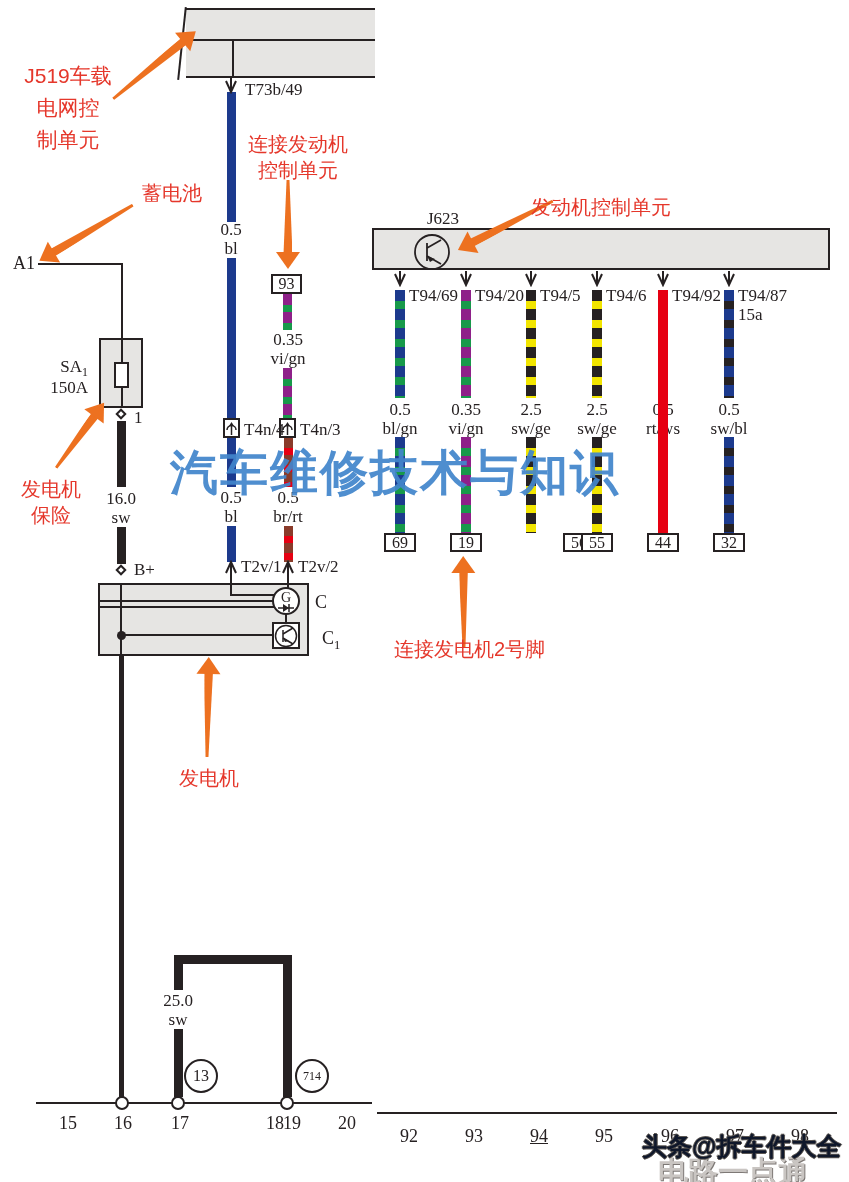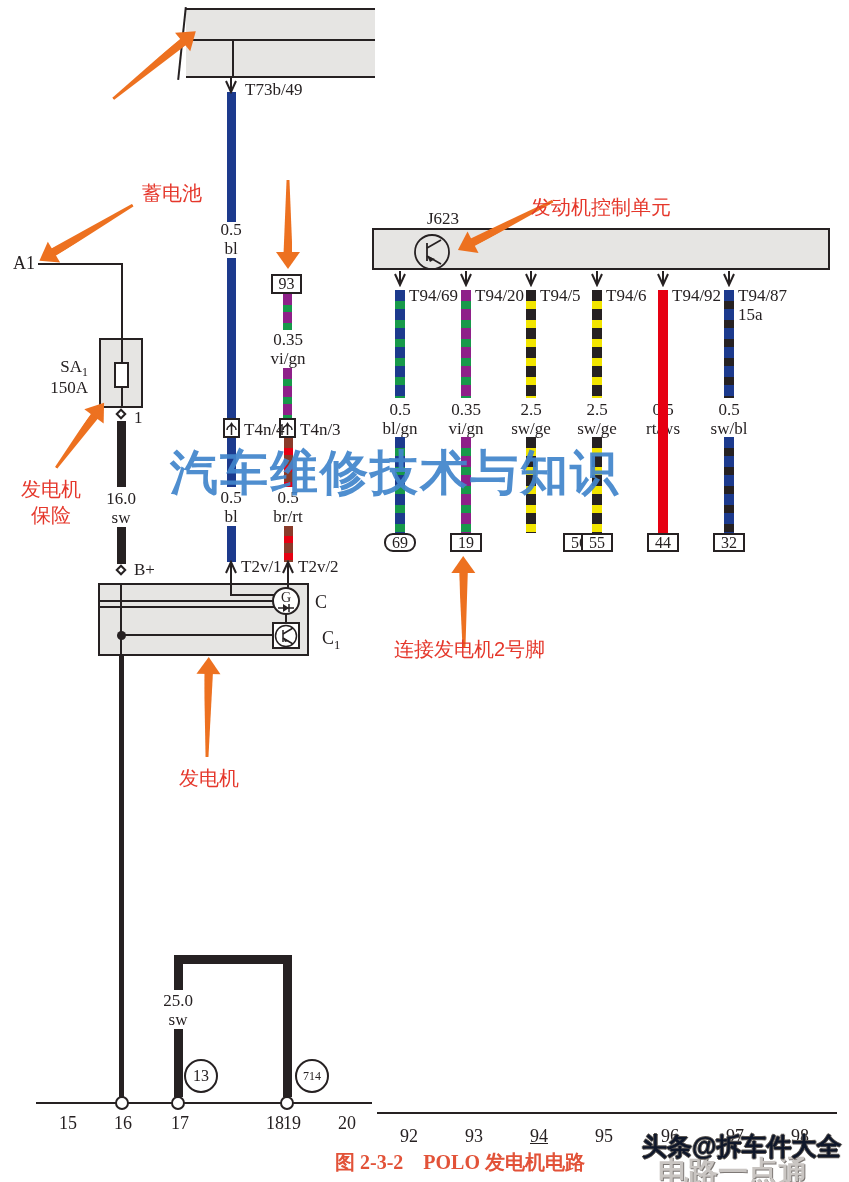--- a/index.html
+++ b/index.html
@@ -228,21 +228,21 @@
   </svg>
   <div id="ecu-wires">
       <svg width="14" height="16" class="cup" style="left: 393px; top: 271px;">
         <line x1="7" y1="0" x2="7" y2="13" stroke="#262122" stroke-width="2"></line>
         <path d="M2 3 L7 14 L12 3" fill="none" stroke="#262122" stroke-width="2"></path>
       </svg>
       <div class="pinlbl" style="left: 409px; top: 286px;">T94/69</div>
       <div class="spec" style="left: 367px; top: 400px; width: 66px;"><span>0.5</span><br><span>bl/gn</span></div>
       <div class="wire" style="left: 395px; top: 290px; width: 10px; height: 108px; background: repeating-linear-gradient(rgb(28, 58, 141) 0px, rgb(28, 58, 141) 11px, rgb(23, 153, 74) 11px, rgb(23, 153, 74) 19px);"></div>
       <div class="wire" style="left: 395px; top: 437px; width: 10px; height: 96px; background: repeating-linear-gradient(rgb(28, 58, 141) 0px, rgb(28, 58, 141) 11px, rgb(23, 153, 74) 11px, rgb(23, 153, 74) 19px);"></div>
-      <div class="term" style="left: 384px; top: 533px; border-radius: 9px;">69</div>
+      <div class="term" style="left: 384px; top: 533px;">69</div>
       <svg width="14" height="16" class="cup" style="left: 459px; top: 271px;">
         <line x1="7" y1="0" x2="7" y2="13" stroke="#262122" stroke-width="2"></line>
         <path d="M2 3 L7 14 L12 3" fill="none" stroke="#262122" stroke-width="2"></path>
       </svg>
       <div class="pinlbl" style="left: 475px; top: 286px;">T94/20</div>
       <div class="spec" style="left: 433px; top: 400px; width: 66px;"><span>0.35</span><br><span>vi/gn</span></div>
       <div class="wire" style="left: 461px; top: 290px; width: 10px; height: 108px; background: repeating-linear-gradient(rgb(142, 32, 137) 0px, rgb(142, 32, 137) 11px, rgb(23, 153, 74) 11px, rgb(23, 153, 74) 19px);"></div>
       <div class="wire" style="left: 461px; top: 437px; width: 10px; height: 96px; background: repeating-linear-gradient(rgb(142, 32, 137) 0px, rgb(142, 32, 137) 11px, rgb(23, 153, 74) 11px, rgb(23, 153, 74) 19px);"></div>
       <div class="term" style="left: 450px; top: 533px;">19</div>
       <svg width="14" height="16" class="cup" style="left: 524px; top: 271px;">
@@ -276,21 +276,30 @@
         <path d="M2 3 L7 14 L12 3" fill="none" stroke="#262122" stroke-width="2"></path>
       </svg>
       <div class="pinlbl" style="left: 738px; top: 286px;">T94/87</div>
       <div class="pinlbl" style="left: 738px; top: 305px;">15a</div>
       <div class="spec" style="left: 696px; top: 400px; width: 66px;"><span>0.5</span><br><span>sw/bl</span></div>
       <div class="wire" style="left: 724px; top: 290px; width: 10px; height: 108px; background: repeating-linear-gradient(rgb(28, 58, 141) 0px, rgb(28, 58, 141) 11px, rgb(38, 33, 34) 11px, rgb(38, 33, 34) 19px);"></div>
       <div class="wire" style="left: 724px; top: 437px; width: 10px; height: 96px; background: repeating-linear-gradient(rgb(28, 58, 141) 0px, rgb(28, 58, 141) 11px, rgb(38, 33, 34) 11px, rgb(38, 33, 34) 19px);"></div>
       <div class="term" style="left: 713px; top: 533px;">32</div>
     </div>
 
+  <div class="ann center" style="left:18px;top:60px;width:100px;font-size:21px;line-height:32px;">
+    <span style="display:block;">J519车载</span>
+    <span style="display:block;">电网控</span>
+    <span style="display:block;">制单元</span>
+  </div>
   <div class="ann" style="left:142px;top:180px;">蓄电池</div>
+  <div class="ann center" style="left:245px;top:131px;width:106px;">
+    <span style="display:block;">连接发动机</span>
+    <span style="display:block;">控制单元</span>
+  </div>
   <div class="ann" style="left:531px;top:194px;">发动机控制单元</div>
   <div class="ann center" style="left:13px;top:476px;width:76px;">
     <span style="display:block;">发电机</span>
     <span style="display:block;">保险</span>
   </div>
   <div class="ann" style="left:179px;top:765px;">发电机</div>
   <div class="ann" style="left:394px;top:636px;">连接发电机2号脚</div>
 
   <div class="arrow" style="left:113px;top:99px;width:107px;transform:rotate(-39.3deg);">
       <div class="shaft"></div>
@@ -317,15 +326,14 @@
       <div class="head"></div>
     </div>
   <div class="arrow" style="left:464px;top:648px;width:92px;transform:rotate(-90.5deg);">
       <div class="shaft"></div>
       <div class="head"></div>
     </div>
 
   <div class="wm-center">汽车维修技术与知识</div>
   <div class="wm-corner wm-back">电路一点通</div>
   <div class="wm-corner wm-front">头条@拆车件大全</div>
-  <div class="caption">图 2-3-2　POLO 发电机电路</div>
 
 </div>
 
 </body></html>

